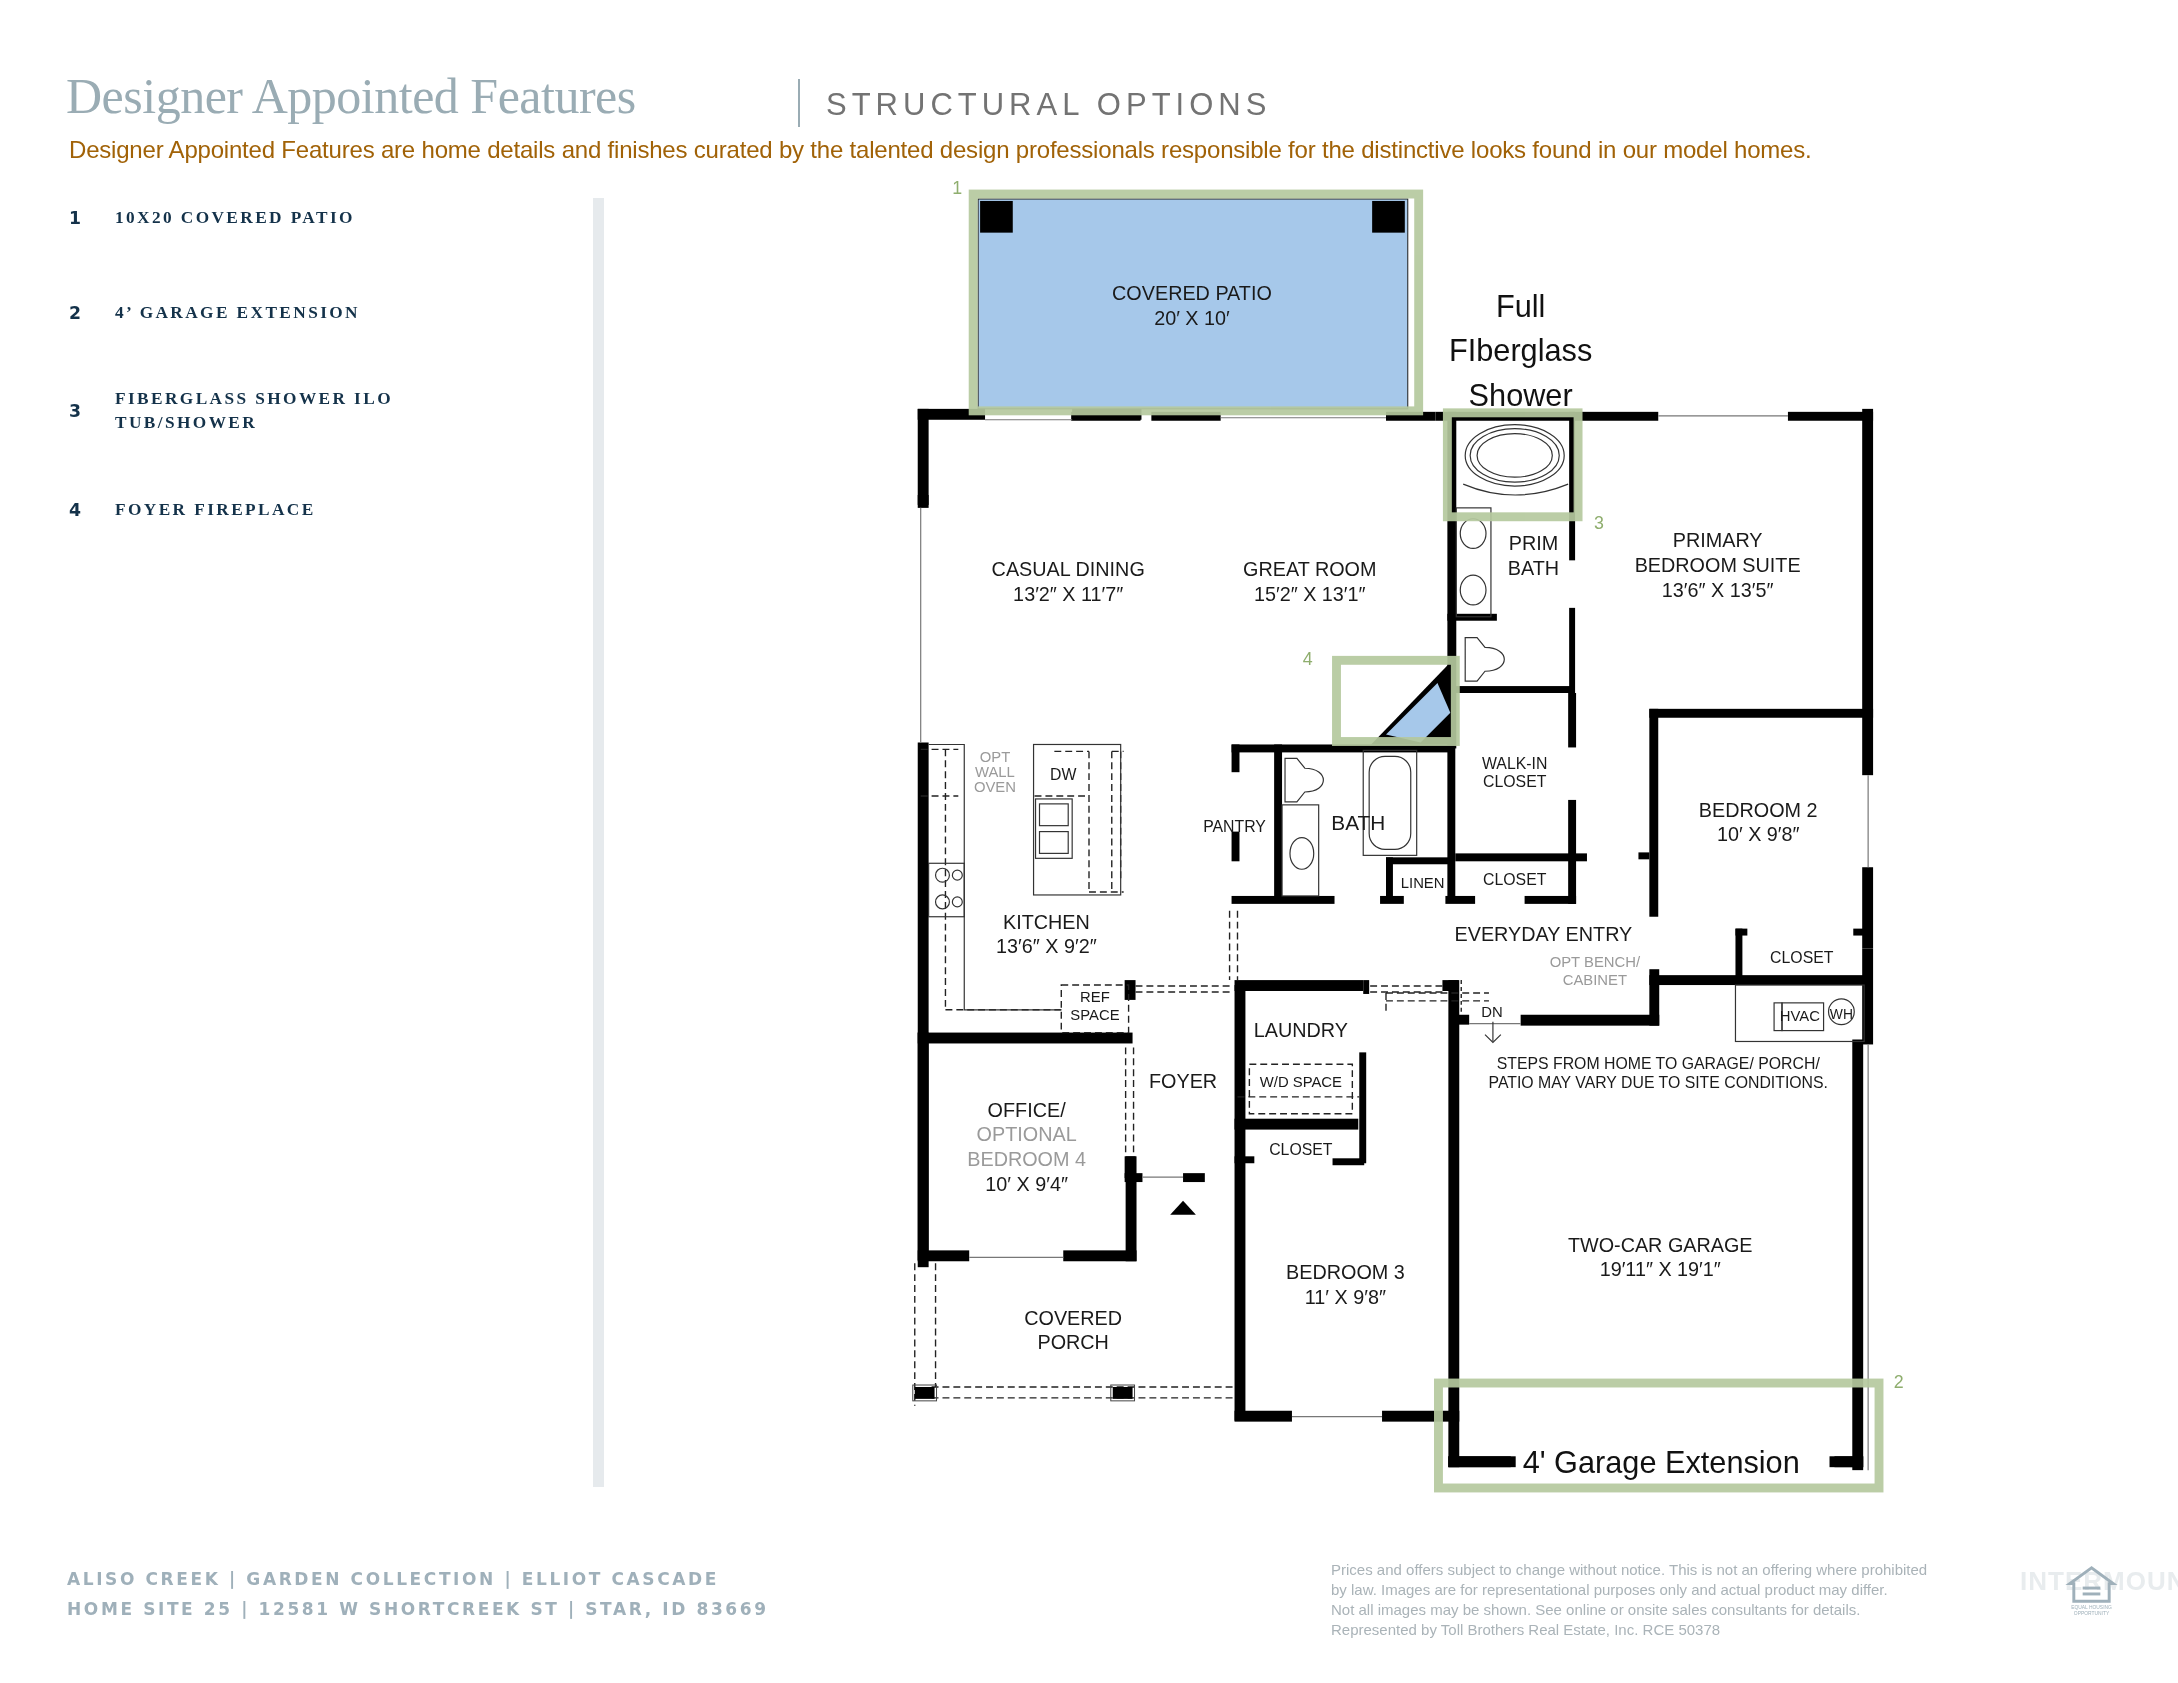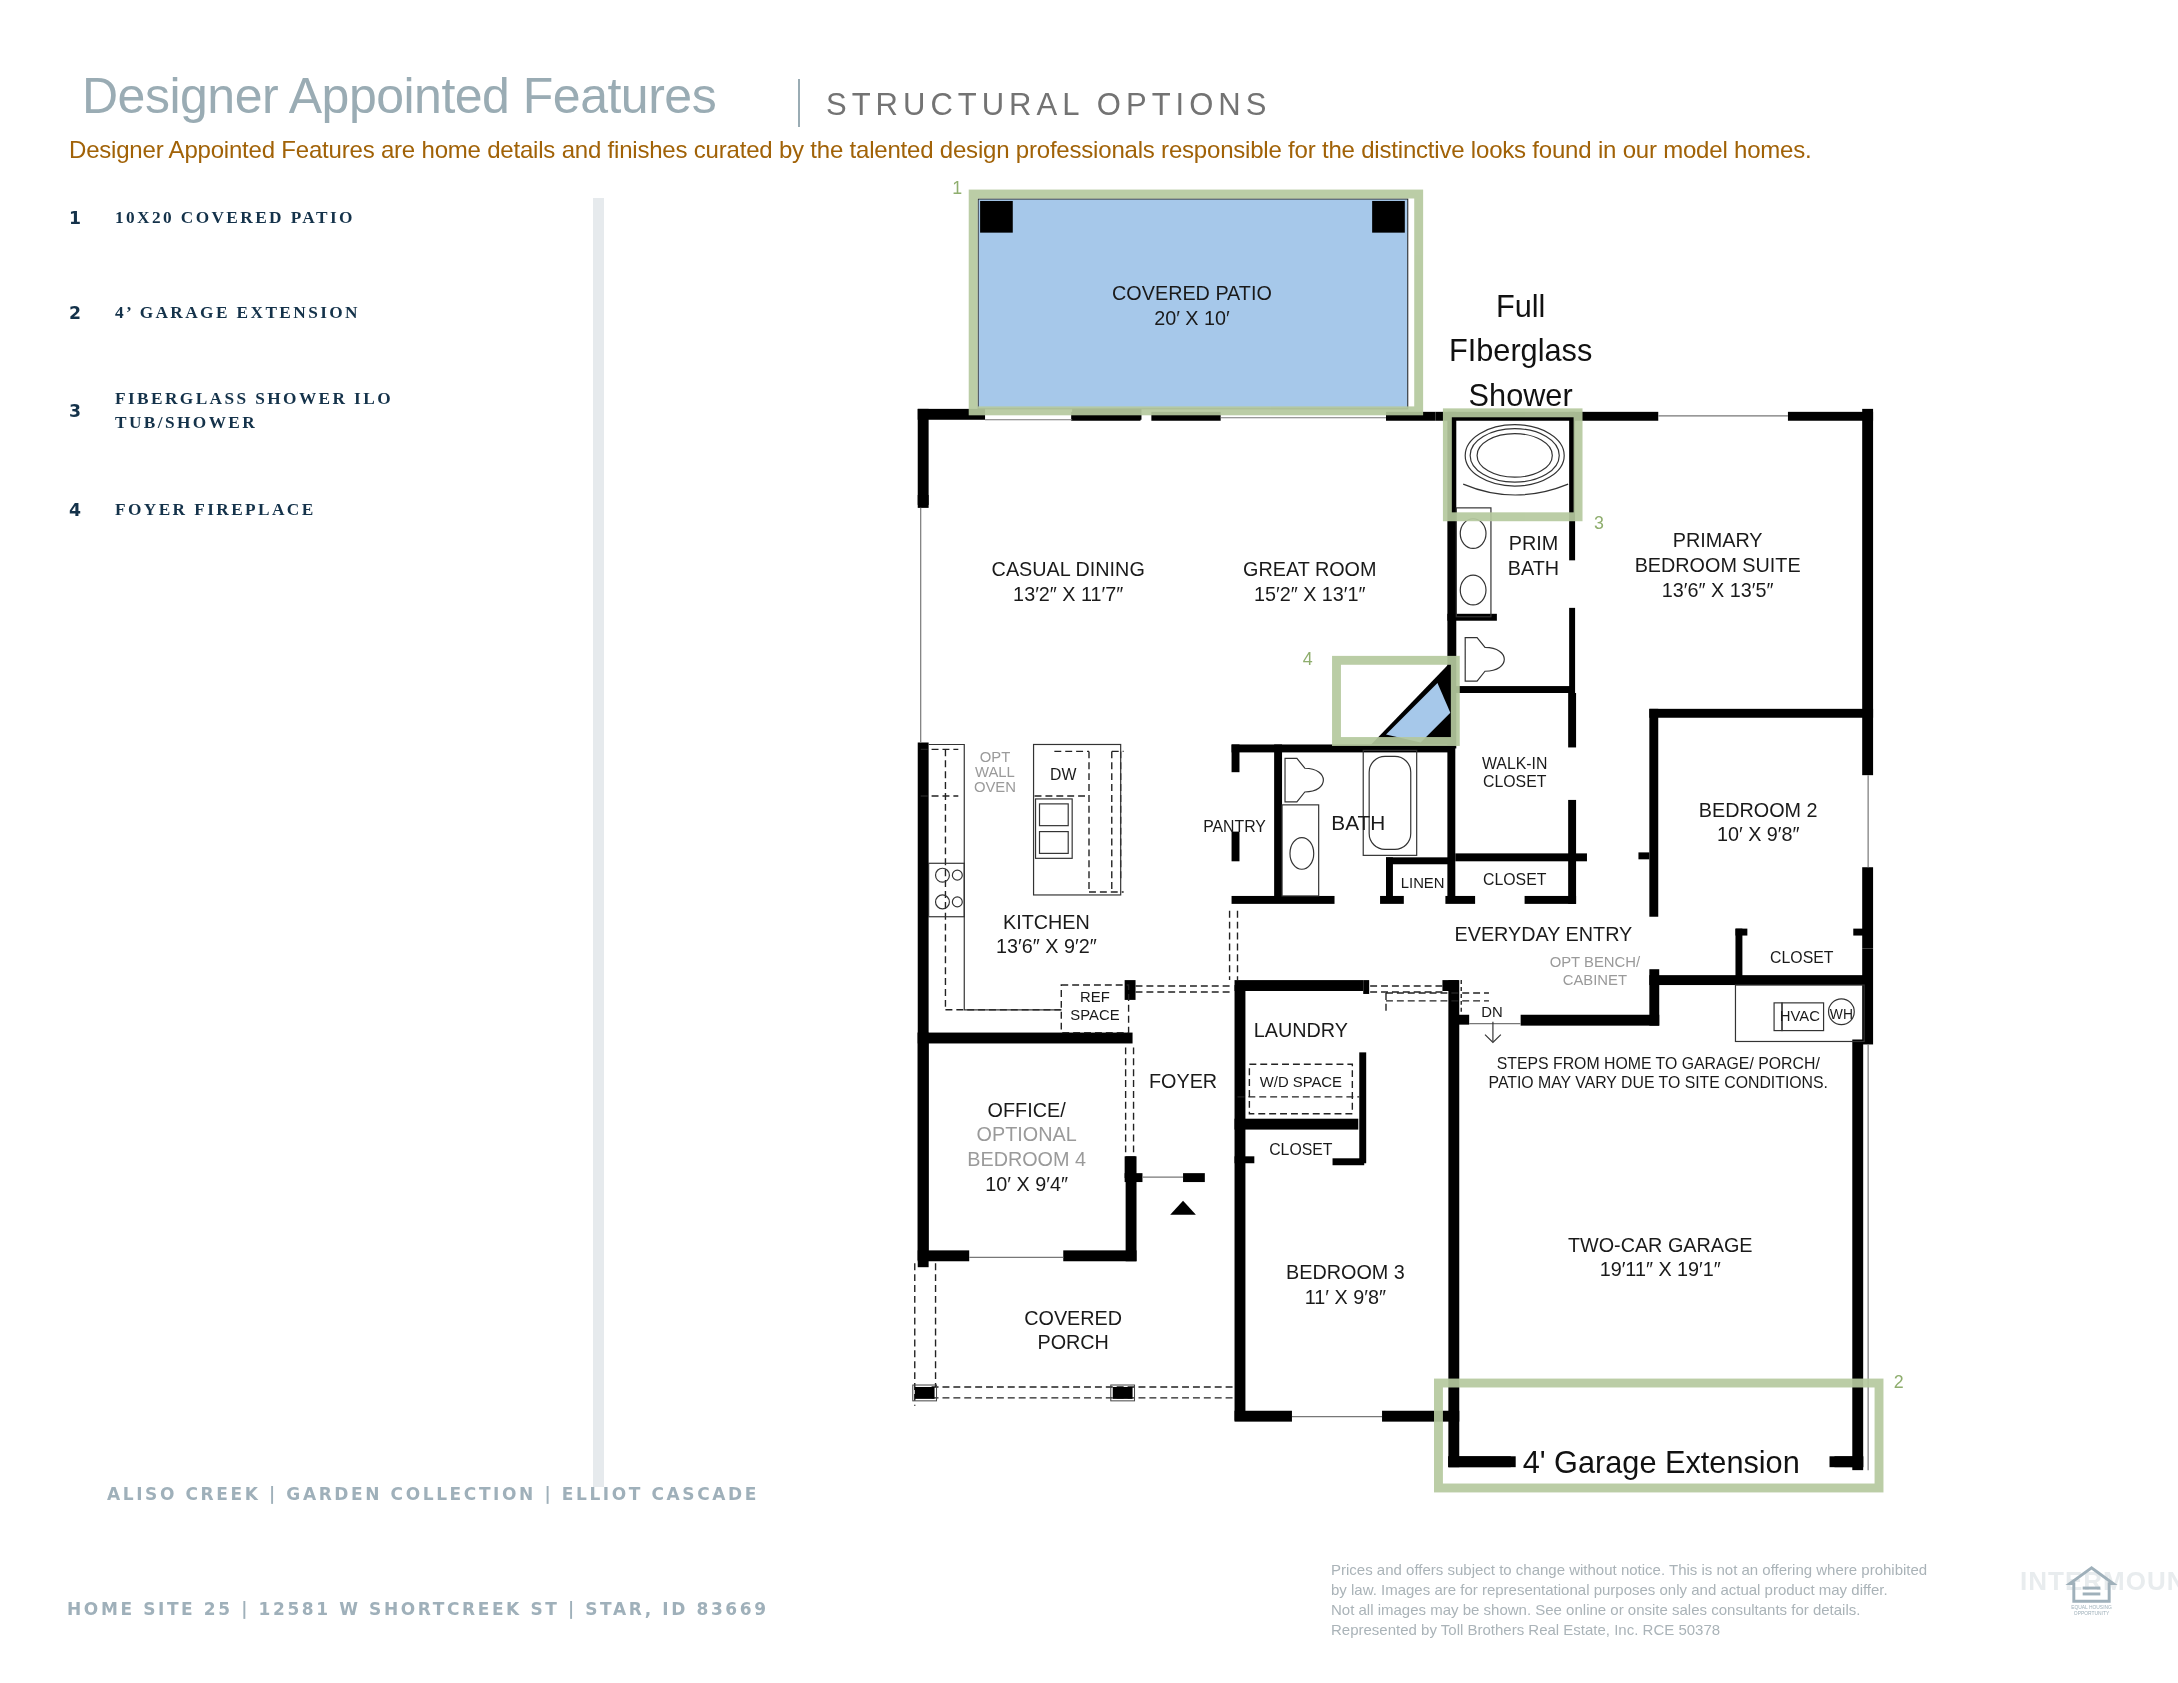--- a/index.html
+++ b/index.html
@@ -1,18 +1,18 @@
 <!DOCTYPE html>
 <html><head>
 <meta charset="utf-8">
 <style>
   html, body { margin:0; padding:0; background:#ffffff; }
   body { width:2178px; height:1683px; position:relative; overflow:hidden; font-family:"Liberation Sans", sans-serif; }
   .abs { position:absolute; }
-  .title { left:82px; top:67px; font-family:Liberation Sans, sans-serif; font-size:50px; color:#9aacb4; letter-spacing:-0.5px; white-space:nowrap; }
+  .title { left:66px; top:67px; font-family:Liberation Serif, serif; font-size:50px; color:#9aacb4; letter-spacing:-0.5px; white-space:nowrap; }
   .title-sep { left:798px; top:79px; width:2px; height:48px; background:#9aacb4; }
   .title-sub { left:826px; top:87px; font-family:"Liberation Sans", sans-serif; font-size:31px; letter-spacing:5px; color:#737373; white-space:nowrap; }
   .intro { left:69px; top:136px; font-size:24px; color:#a16207; white-space:nowrap; letter-spacing:-0.2px; }
   .opt-list { left:69px; top:0; width:515px; }
   .opt { position:absolute; left:0; display:flex; align-items:center; font-family:"DejaVu Sans", sans-serif; font-weight:bold; font-size:17.3px; letter-spacing:2.4px; color:#14324a; }
   .opt .num { width:46px; }
   .opt .lbl { line-height:24px;font-family:Liberation Serif, serif; }
   .divider { left:593px; top:198px; width:11px; height:1289px; background:#e6eaed; }
   .plan { left:0; top:0; width:2178px; height:1683px; }
   .footer-line { left:67px; font-family:"DejaVu Sans", sans-serif; font-weight:bold; font-size:17px; letter-spacing:2.6px; color:#9fb0ba; white-space:nowrap; }
@@ -342,21 +342,21 @@
     <text x="1084" y="1363">PORCH</text>
 
     <text x="1359" y="1292">BEDROOM 3</text>
     <text x="1359" y="1317">11′ X 9′8″</text>
 
     <text x="1677" y="1265">TWO-CAR GARAGE</text>
     <text x="1677" y="1289">19′11″ X 19′1″</text>
   </g>
 </svg>
 
-<div class="abs footer-line" style="top:1484px;margin-left:40px;">ALISO CREEK  |  GARDEN COLLECTION  |  ELLIOT CASCADE</div>
+<div class="abs footer-line" style="top:1569px;">ALISO CREEK  |  GARDEN COLLECTION  |  ELLIOT CASCADE</div>
 <div class="abs footer-line" style="top:1599px;">HOME SITE 25  |  12581 W SHORTCREEK ST  |  STAR, ID 83669</div>
 
 <div class="abs watermark">INTERMOUNTAIN</div>
 <div class="abs disclaimer">
   <div>Prices and offers subject to change without notice. This is not an offering where prohibited</div>
   <div>by law. Images are for representational purposes only and actual product may differ.</div>
   <div>Not all images may be shown. See online or onsite sales consultants for details.</div>
   <div>Represented by Toll Brothers Real Estate, Inc. RCE 50378</div>
 </div>
 <svg class="abs eho" viewBox="0 0 56 56">

